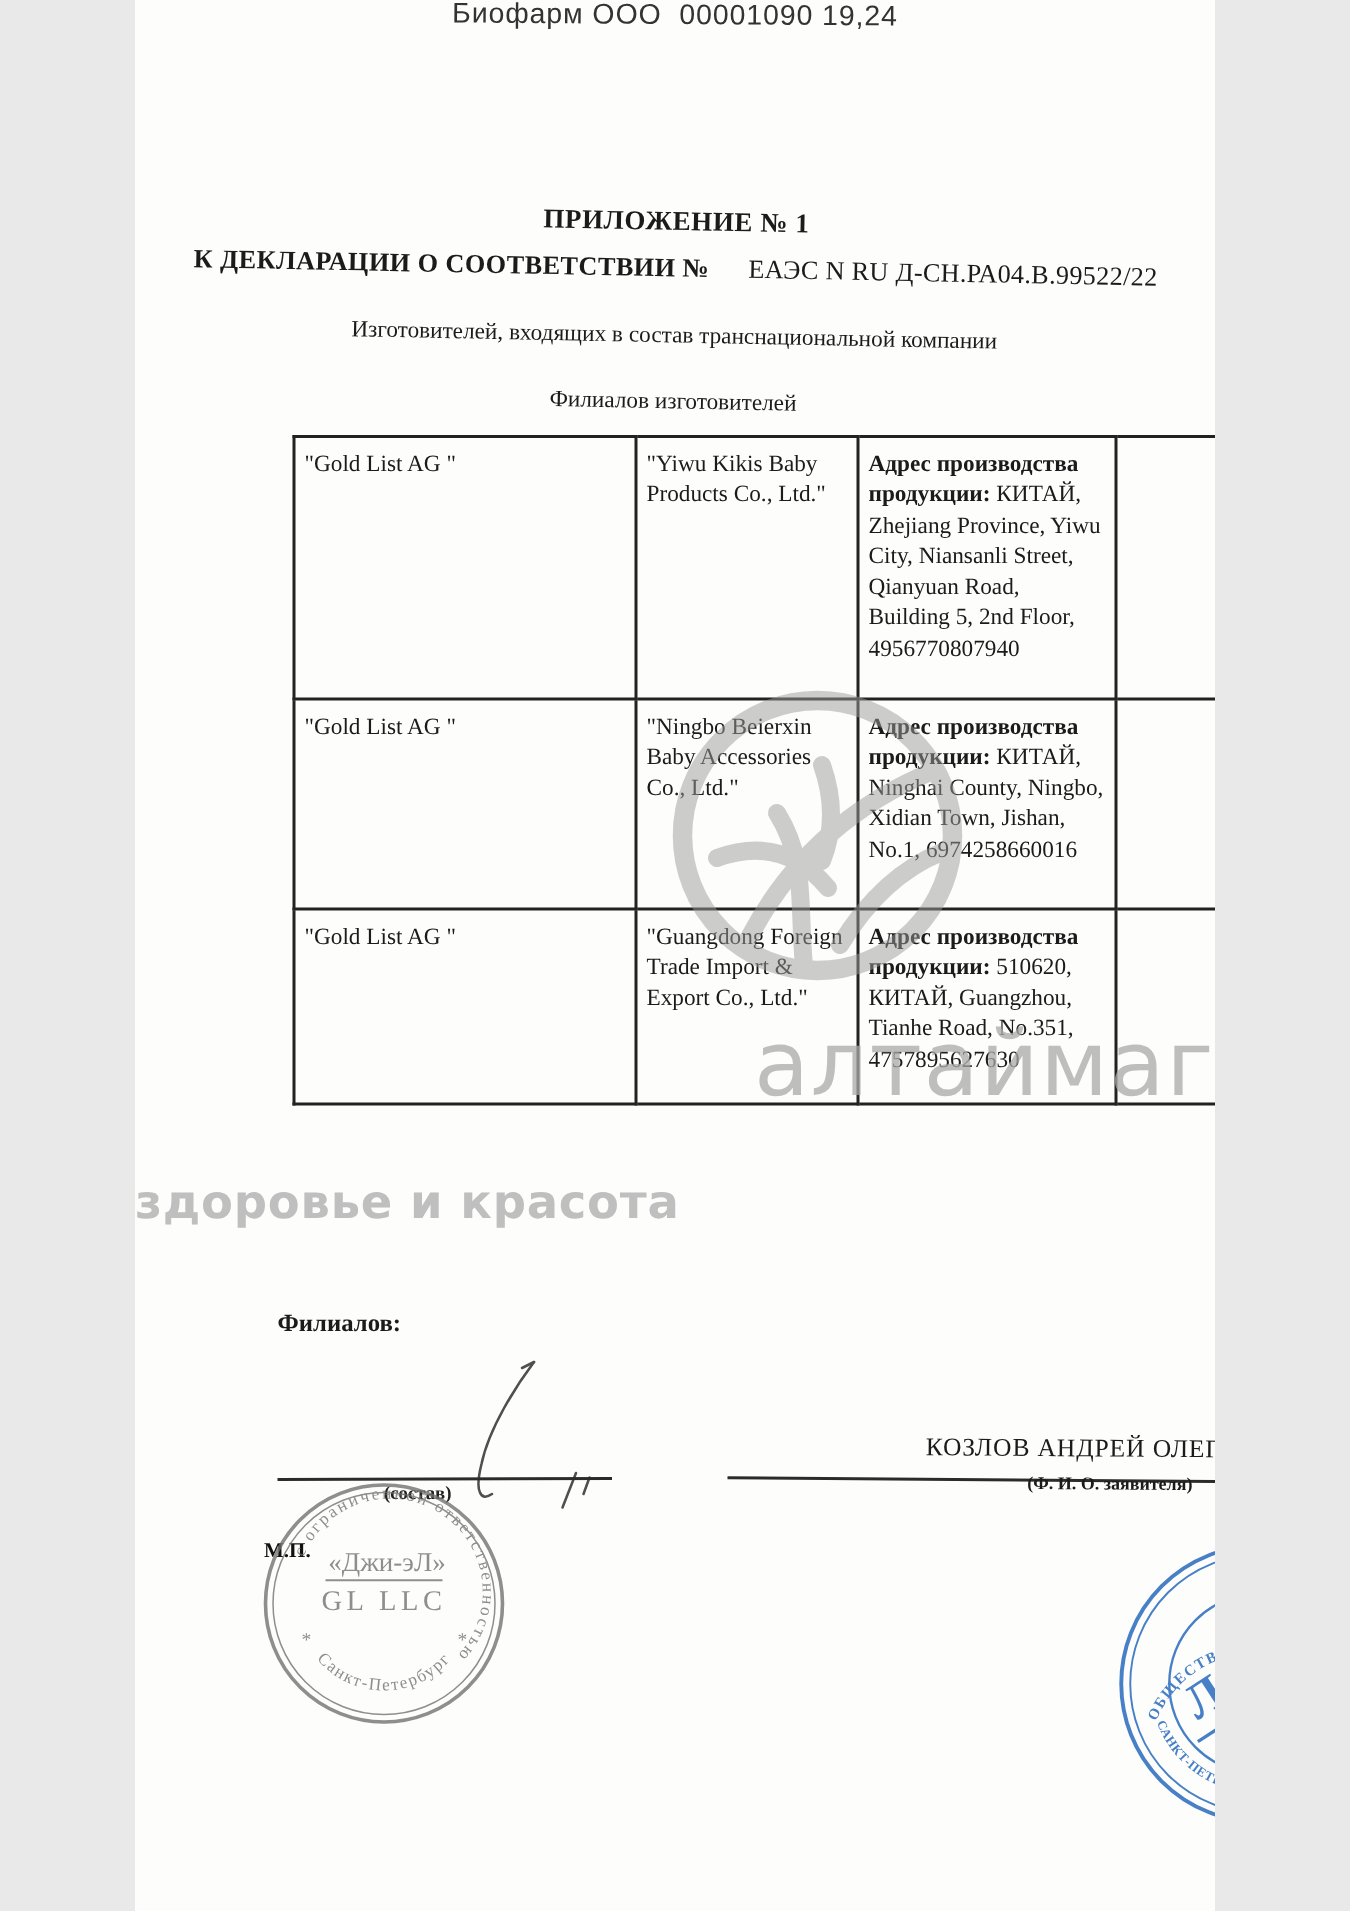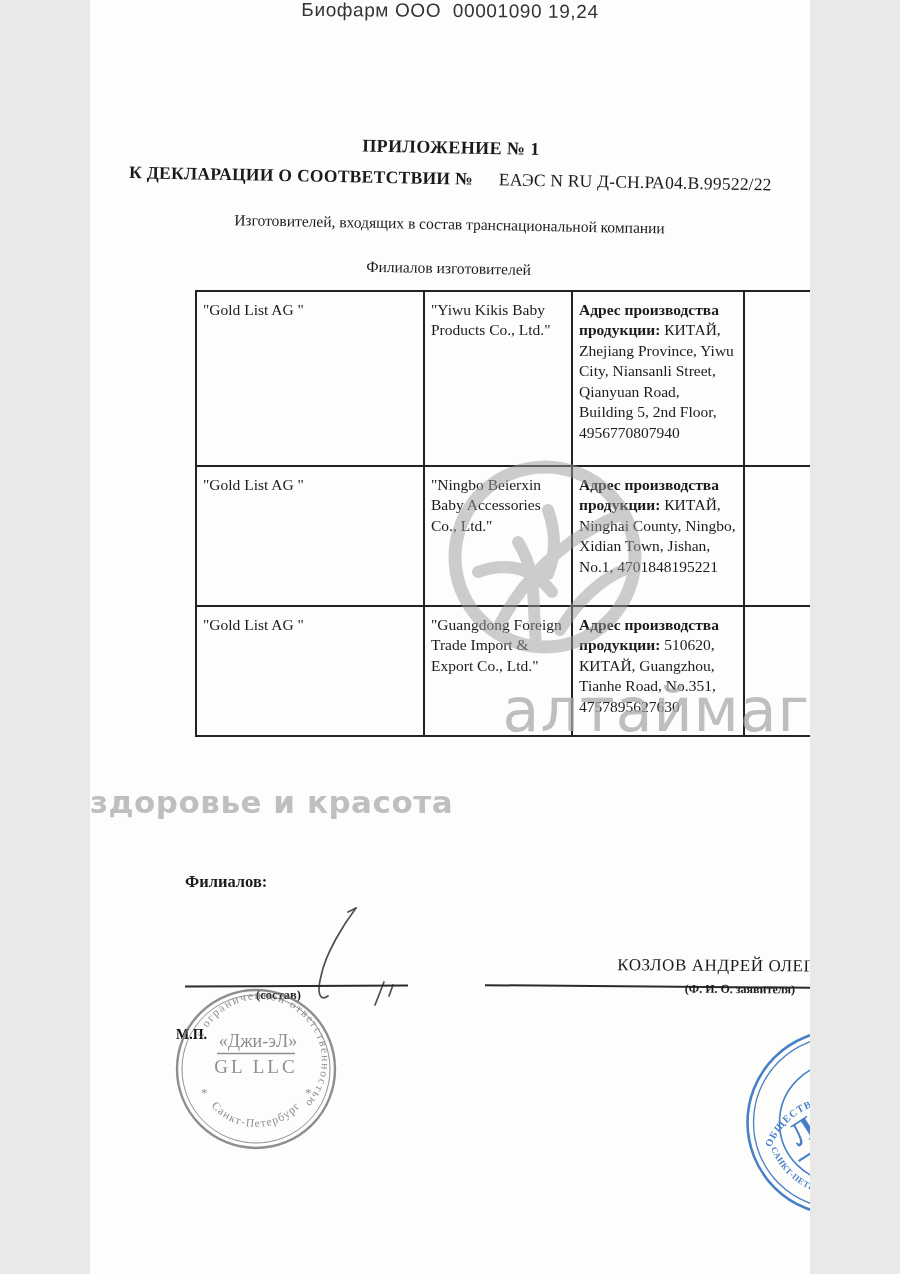--- a/index.html
+++ b/index.html
@@ -328,21 +328,21 @@
       <tbody>
       <tr class="r1">
         <td>"Gold List AG "</td>
         <td class="c2">"Yiwu Kikis Baby Products Co., Ltd."</td>
         <td class="c3"><span class="addr-label">Адрес производства продукции:</span> <span>КИТАЙ, Zhejiang Province, Yiwu City, Niansanli Street, Qianyuan Road, Building 5, 2nd Floor, 4956770807940</span></td>
         <td></td>
       </tr>
       <tr class="r2">
         <td>"Gold List AG "</td>
         <td class="c2">"Ningbo Beierxin Baby Accessories Co., Ltd."</td>
-        <td class="c3"><span class="addr-label">Адрес производства продукции:</span> <span>КИТАЙ, Ninghai County, Ningbo, Xidian Town, Jishan, No.1, 4701848195221</span></td>
+        <td class="c3"><span class="addr-label">Адрес производства продукции:</span> <span>КИТАЙ, Ninghai County, Ningbo, Xidian Town, Jishan, No.1, 6974258660016</span></td>
         <td></td>
       </tr>
       <tr class="r3">
         <td>"Gold List AG "</td>
         <td class="c2">"Guangdong Foreign Trade Import &amp; Export Co., Ltd."</td>
         <td class="c3"><span class="addr-label">Адрес производства продукции:</span> <span>510620, КИТАЙ, Guangzhou, Tianhe Road, No.351, 4757895627630</span></td>
         <td></td>
       </tr>
     </tbody>
       </table>

